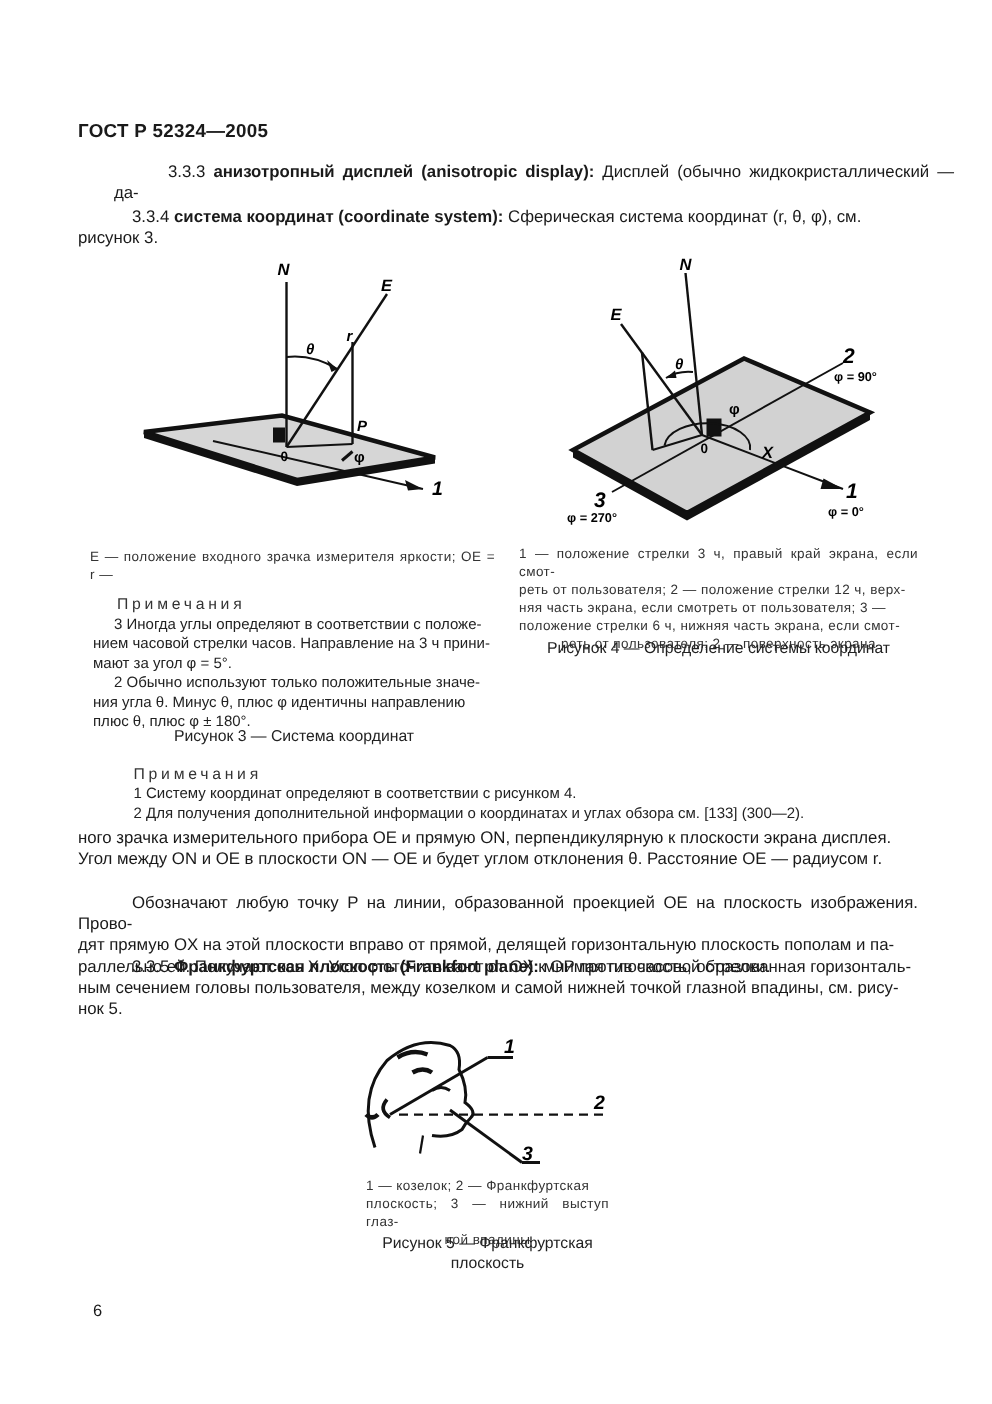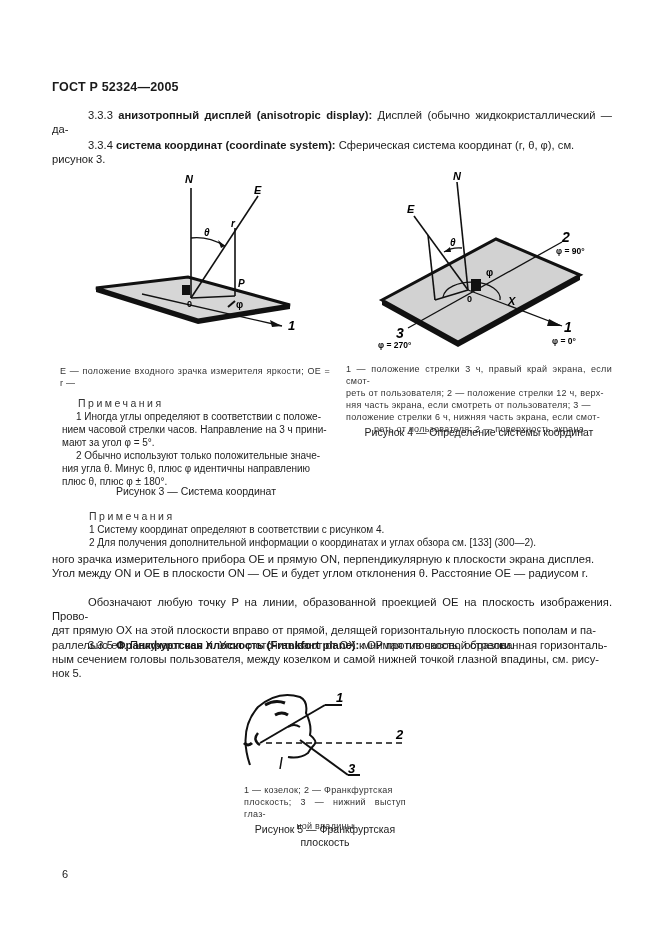--- a/index.html
+++ b/index.html
@@ -14,21 +14,21 @@
   .note-title { font-size: 10.5px; letter-spacing: 2.5px; color: #333; }
   .note { font-size: 10px; line-height: 13px; color: #222; text-align: justify; }
   .caption { font-size: 10.5px; text-align: center; color: #222; }
   svg text { font-family: "Liberation Sans", sans-serif; }
 </style>
 </head>
 <body>
 
 <div class="abs header">ГОСТ Р 52324—2005</div>
 
-<div class="abs para" style="top:108px;">
+<div class="abs para" style="top:108px;margin-left:24px;">
   <span class="ind"></span><span>3.3.3</span>
   <span class="b">анизотропный дисплей (anisotropic display):</span>
   <span>Дисплей (обычно жидкокристаллический — да-</span><br>
 </div>
 
 <div class="abs para" style="top:138px;">
   <span class="ind"></span><span>3.3.4</span>
   <span class="b">система координат (coordinate system):</span>
   <span>Сферическая система координат (r, θ, φ), см.</span><br>
   <span>рисунок 3.</span>
@@ -102,21 +102,21 @@
   <text x="38" y="178" font-size="8.5" font-weight="bold">φ = 270°</text>
   <text x="224" y="162" font-size="14" font-weight="bold" font-style="italic">1</text>
   <text x="212" y="174" font-size="8.5" font-weight="bold">φ = 0°</text>
 </svg>
 
 <div class="abs small" style="left:60px; top:365px; width:270px;">
   <div>E — положение входного зрачка измерителя яркости;  OE = r —</div>
 </div>
 <div class="abs note-title" style="left:78px; top:397px;">Примечания</div>
 <div class="abs note" style="left:62px; top:410px; width:268px;">
-  <div style="padding-left:14px;">1 Иногда углы определяют в соответствии с положе-</div>
+  <div style="padding-left:14px;">3 Иногда углы определяют в соответствии с положе-</div>
   <div>нием часовой стрелки часов. Направление на 3 ч прини-</div>
   <div>мают за угол φ = 5°.</div>
   <div style="padding-left:14px;">2 Обычно используют только положительные значе-</div>
   <div>ния  угла  θ. Минус θ, плюс φ идентичны направлению</div>
   <div>плюс θ, плюс φ ± 180°.</div>
 </div>
 <div class="abs caption" style="left:62px; top:485px; width:268px;">Рисунок 3 — Система координат</div>
 
 <div class="abs small" style="left:346px; top:363px; width:266px;">
   <div>1 — положение стрелки 3 ч, правый край экрана, если смот-</div>

